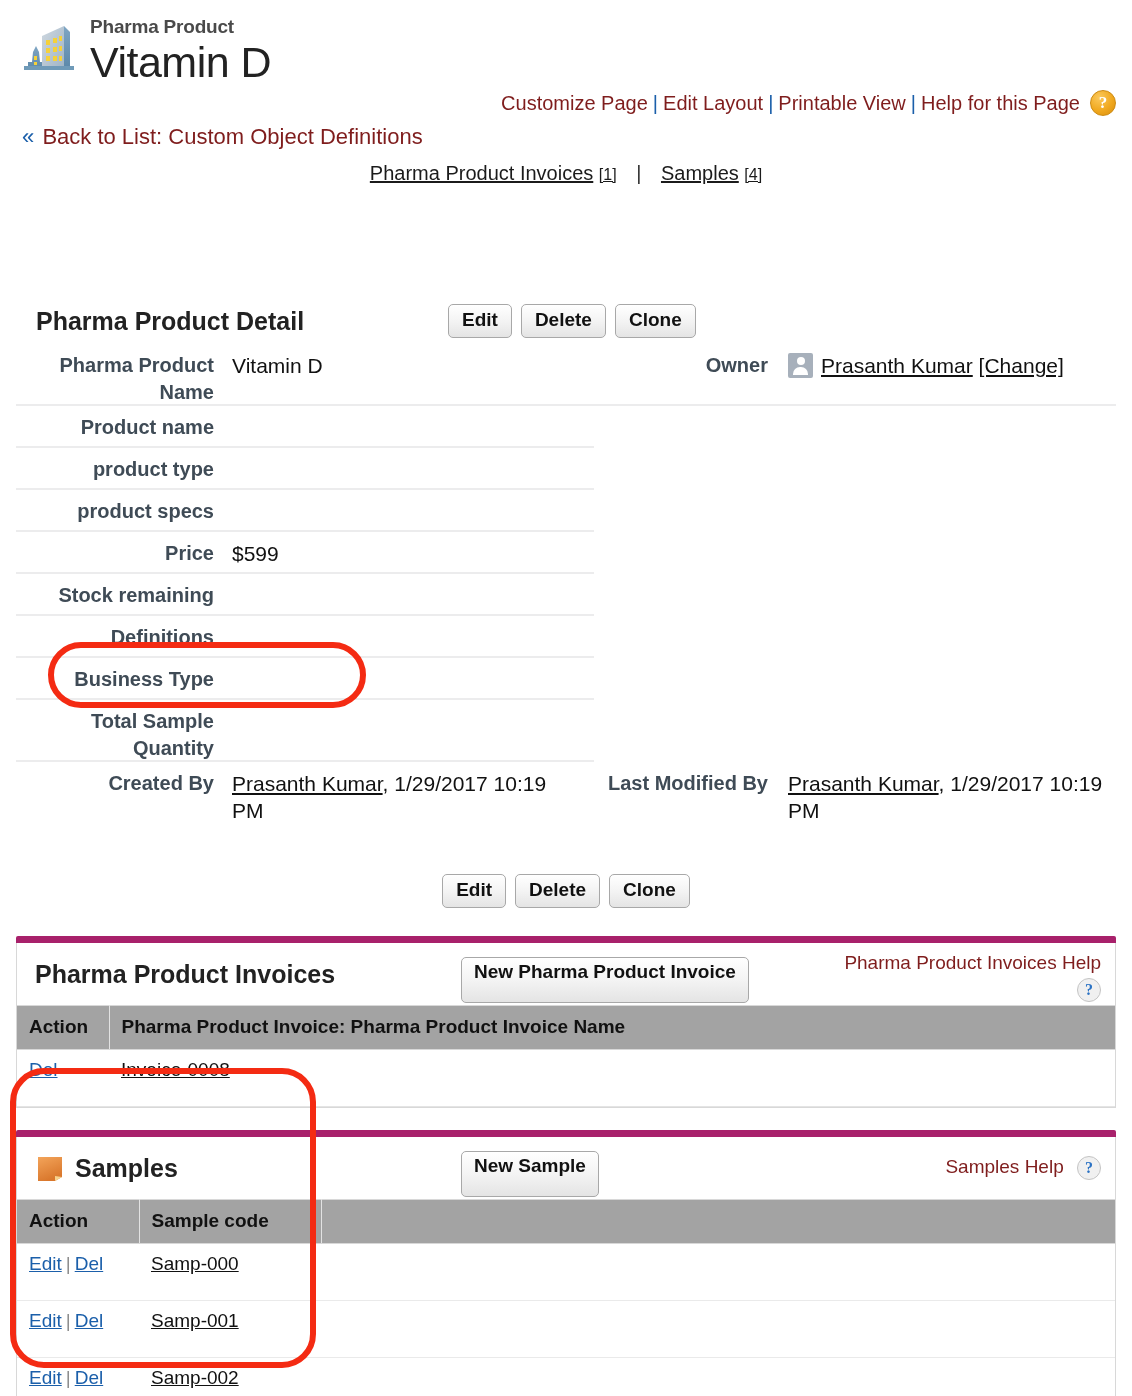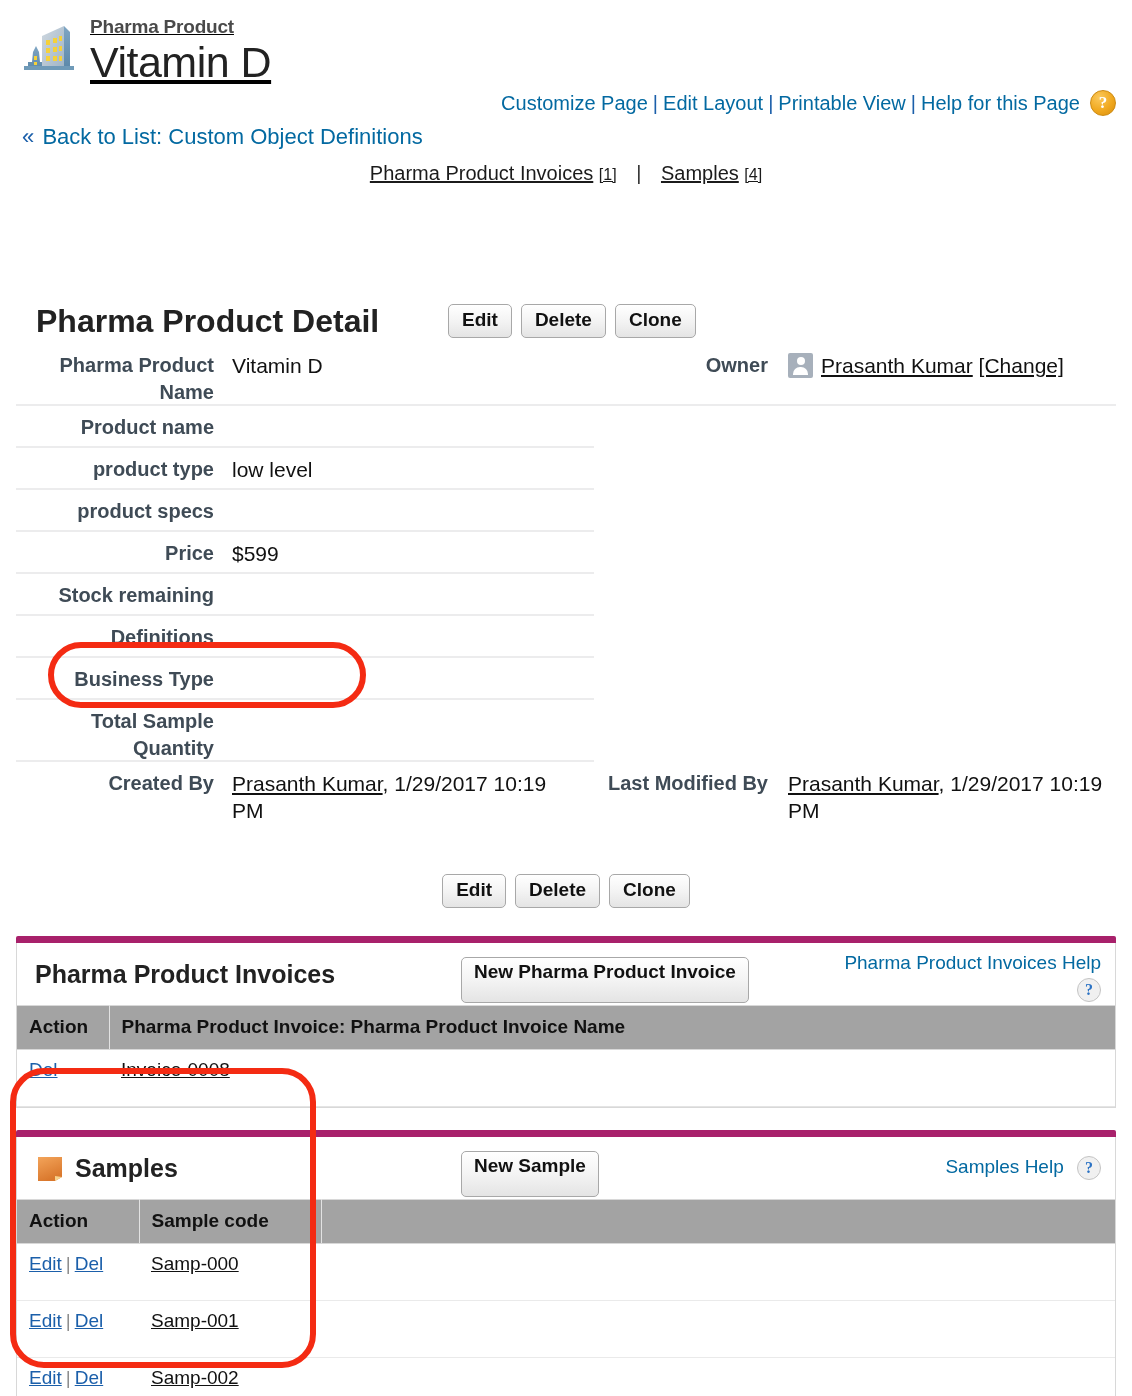--- a/index.html
+++ b/index.html
@@ -4,24 +4,24 @@
 <style>
   * { box-sizing: border-box; }
   html, body {
     margin: 0; padding: 0;
     background: #ffffff;
     font-family: "Liberation Sans", sans-serif;
     color: #000;
   }
   body { width: 1132px; height: 1396px; position: relative; overflow: hidden; }
 
-  a, .lnk { color: #0369a1; text-decoration: underline; cursor: pointer; }
+  a, .lnk { color: #7f1d1d; text-decoration: underline; cursor: pointer; }
 
   
-  #header { position: relative; padding: 14px 0 0 0; text-decoration: underline; }
+  #header { position: relative; padding: 14px 0 0 0; }
   #title-row { display: flex; align-items: flex-start; padding-left: 18px; }
   #obj-icon { width: 62px; height: 62px; flex: 0 0 62px; margin-right: 10px; margin-top: 4px; }
   #title-text { padding-top: 2px; }
   #obj-kind {
     font-size: 19px; font-weight: bold; color: #4a4a4a; line-height: 22px;
     letter-spacing: -0.2px;
   }
   #obj-name {
     font-size: 43px; color: #222; line-height: 47px; font-weight: normal;
     letter-spacing: -0.5px; margin-top: 1px;
@@ -51,21 +51,21 @@
     position: absolute; left: 0; right: 0; top: 162px;
     text-align: center; font-size: 20px; color: #222; white-space: nowrap;
   }
   #jump-links a { color: #1b1b1b; text-decoration: underline; }
   #jump-links .cnt { color: #1b1b1b; text-decoration: underline; font-size: 16px; }
   #jump-links .bar { margin: 0 14px; color: #333; }
 
   
   #detail { position: relative; margin-top: 212px; padding: 0 16px; }
   #detail-head { display: flex; align-items: center; height: 46px; }
-  #detail-title { font-size: 32px; font-weight: bold; color: #222; width: 432px; padding-left: 20px; }
+  #detail-title { font-size: 25px; font-weight: bold; color: #222; width: 432px; padding-left: 20px; }
   .btnrow { display: flex; gap: 9px; }
   .btn {
     font-family: "Liberation Sans", sans-serif;
     font-size: 19px; font-weight: bold; color: #111;
     background: linear-gradient(#ffffff 0%, #f3f3f3 52%, #e4e4e4 100%);
     border: 1px solid #a8a8a8; border-radius: 5px;
     padding: 4px 13px 6px 13px; cursor: pointer; line-height: 22px;
     box-shadow: 0 1px 0 rgba(255,255,255,0.85) inset;
   }
 
@@ -251,21 +251,20 @@
     <div class="fcell">
       <div class="flabel">Product name</div>
       <div class="fvalue"></div>
     </div>
     <div class="fsep" style="bottom:0; width:578px;"></div>
   </div>
 
   <div class="frow" style="height:42px;">
     <div class="fcell">
       <div class="flabel">product type</div>
-      <div class="fvalue">low level</div>
     </div>
     <div class="fsep" style="bottom:0; width:578px;"></div>
   </div>
 
   <div class="frow" style="height:42px;">
     <div class="fcell">
       <div class="flabel">product specs</div>
       <div class="fvalue"></div>
     </div>
     <div class="fsep" style="bottom:0; width:578px;"></div>

